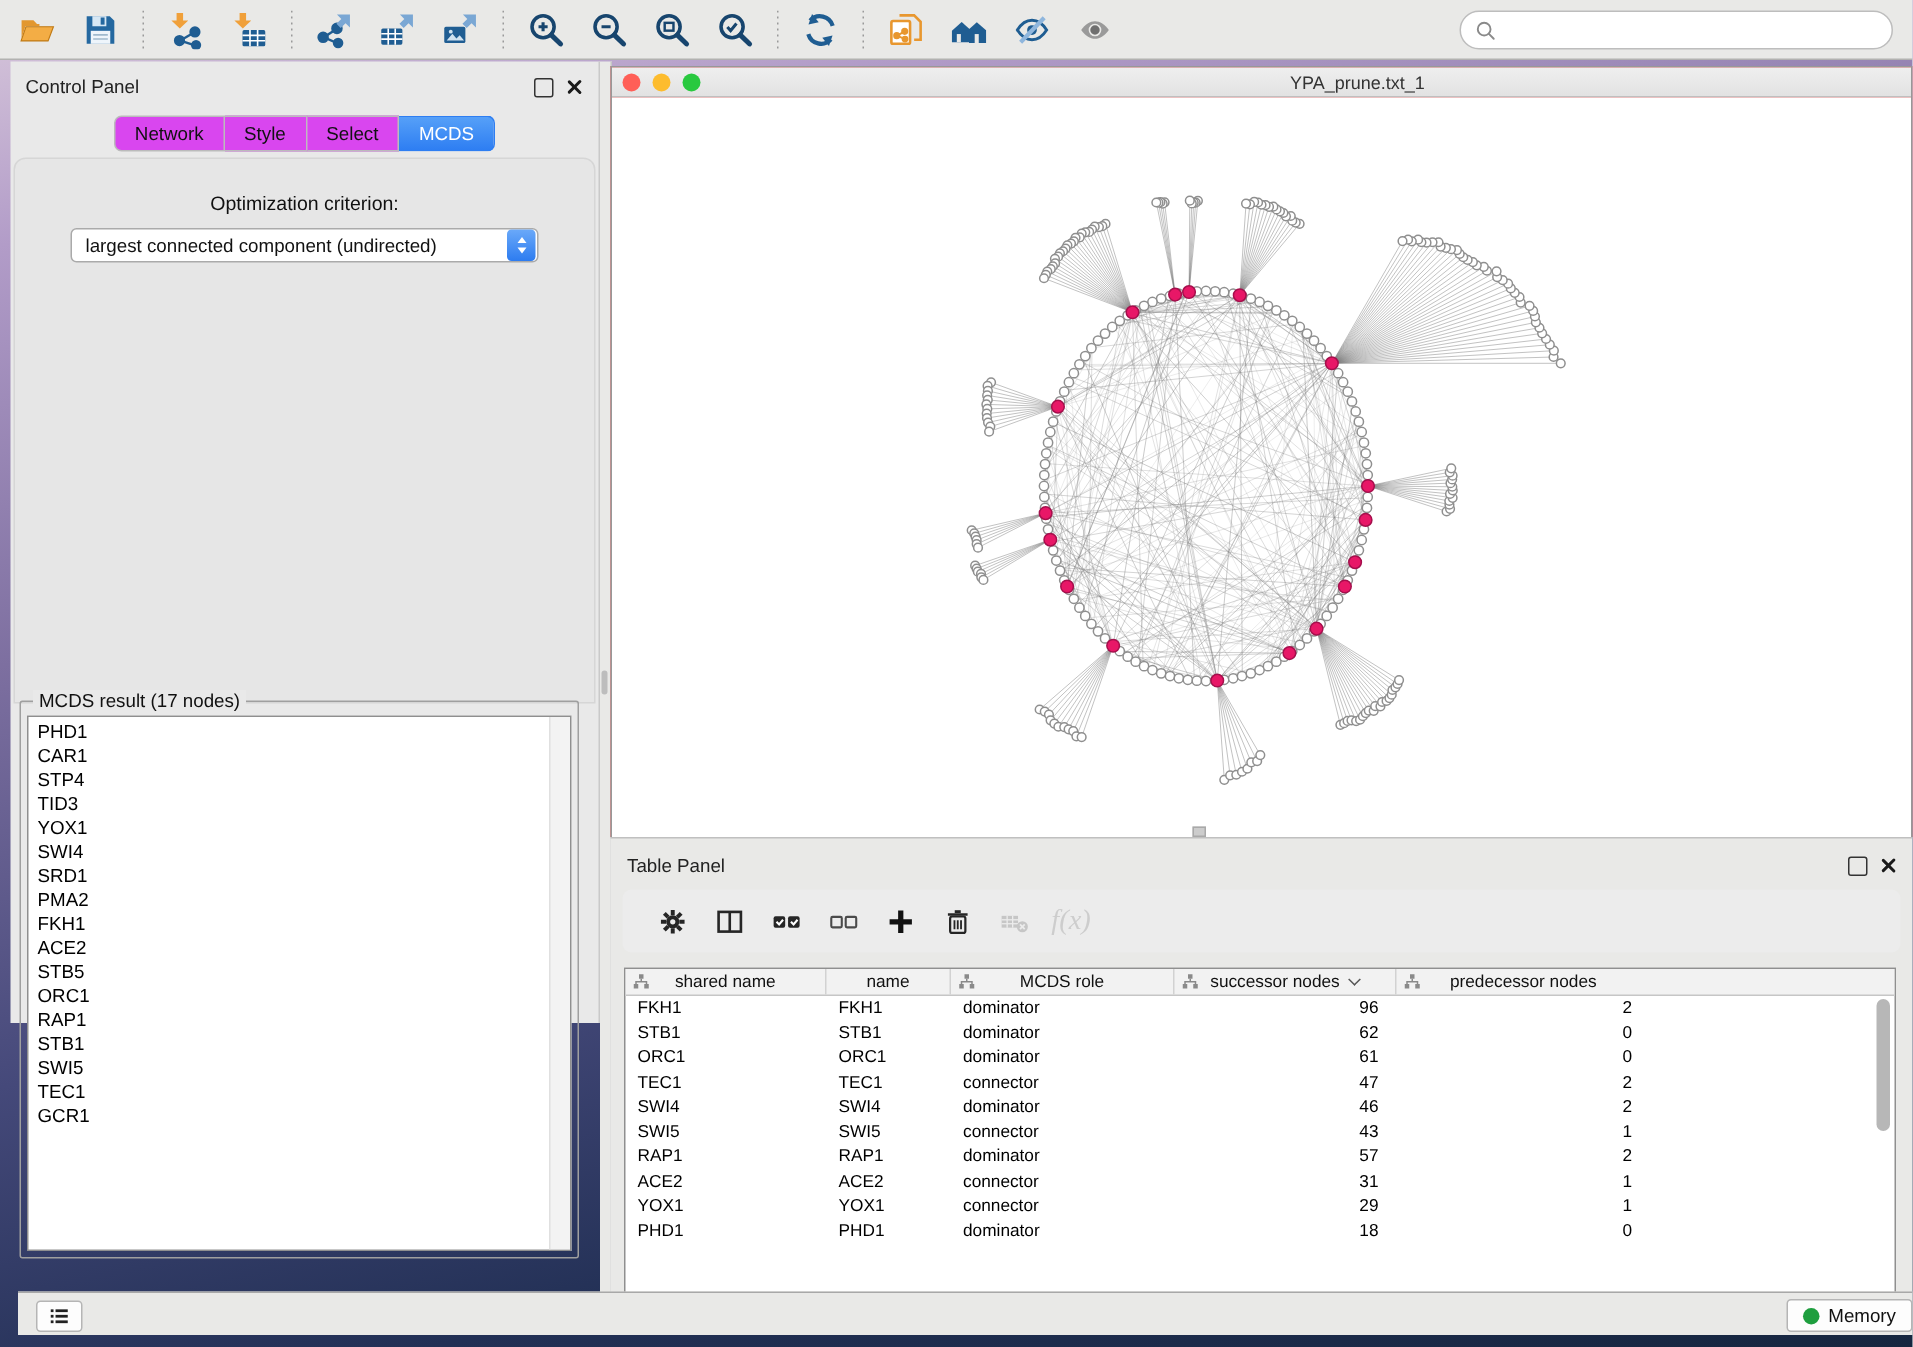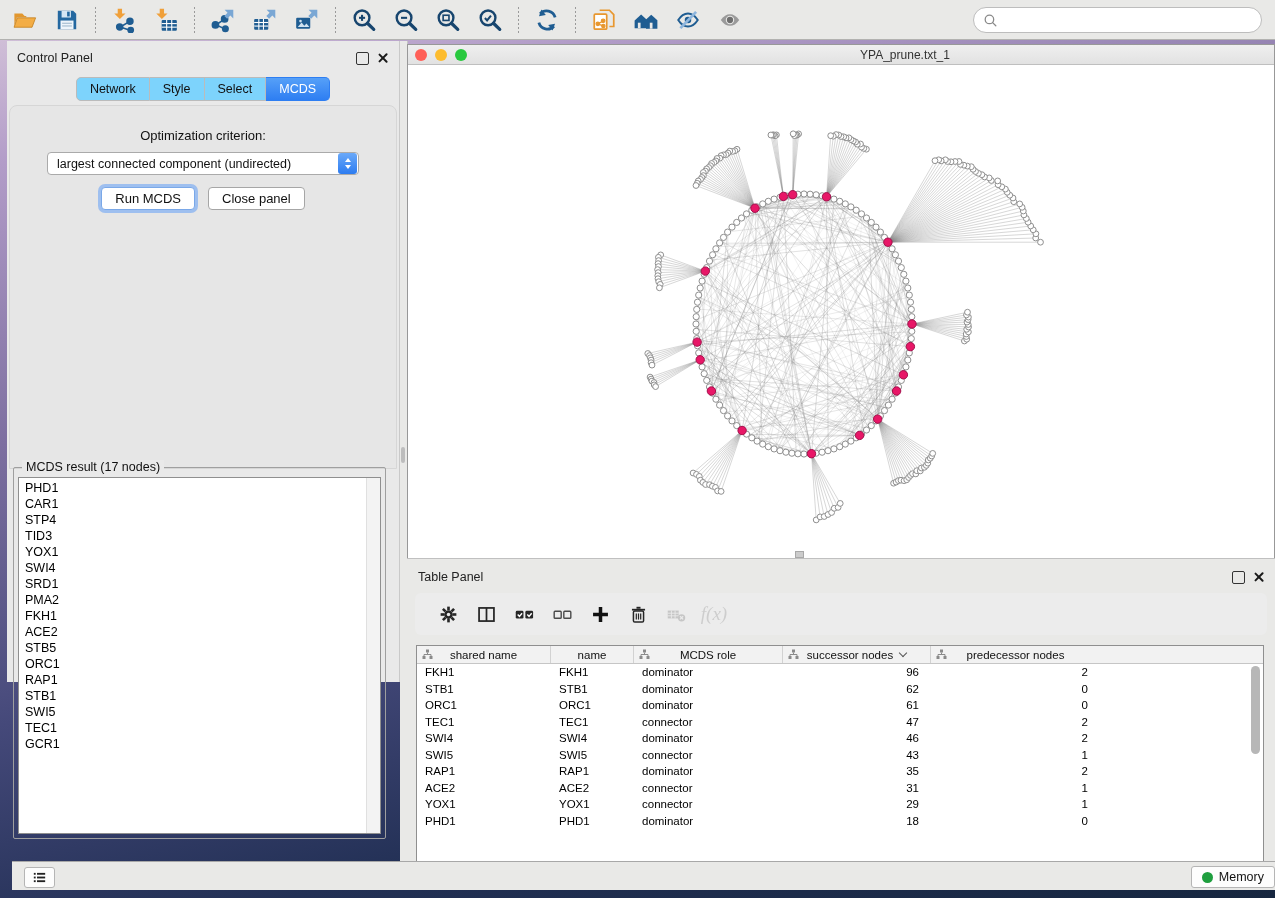--- a/index.html
+++ b/index.html
@@ -18,21 +18,21 @@
   .search-wrap input{border:none;outline:none;flex:1;font-size:12px;background:transparent;height:20px;}
   
   .control-panel{left:7px;top:41px;width:393px;height:641px;background:#e9e9e9;border-right:1px solid #c9c9c9;box-sizing:border-box;}
   .panel-head{height:26px;display:flex;align-items:center;padding:4px 10px 0 10px;font-size:12.5px;color:#222;}
   .panel-head .sp{flex:1;}
   .wbtn{width:13px;height:13px;margin-left:7px;position:relative;cursor:pointer;}
   .wbtn.float{border:1.6px solid #333;box-sizing:border-box;border-radius:2px;}
   .wbtn.close::before,.wbtn.close::after{content:"";position:absolute;left:5.5px;top:0.5px;width:2.4px;height:12px;background:#1a1a1a;border-radius:1px;}
   .wbtn.close::before{transform:rotate(45deg);} .wbtn.close::after{transform:rotate(-45deg);}
   .seg{display:flex;justify-content:center;}
-  .seg-tab{font-size:12.5px;padding:4px 13px;background:#7dd3fc;border:1px solid #bbb;border-left:none;color:#111;cursor:pointer;}
+  .seg-tab{font-size:12.5px;padding:4px 13px;background:#d946ef;border:1px solid #bbb;border-left:none;color:#111;cursor:pointer;}
   .seg-tab:first-child{border-left:1px solid #bbb;border-radius:5px 0 0 5px;}
   .seg-tab:last-child{border-radius:0 5px 5px 0;}
   .seg-tab.active{background:linear-gradient(#56a0f8,#2e7ef2);border-color:#2e7ef2;color:#fff;}
   .cp-tabs{margin-top:6px;}
   .cp-card{margin:4px 2px 0 2px;height:362px;background:#e6e6e6;border:1px solid #d6d6d6;border-radius:8px 8px 0 0;
            display:flex;flex-direction:column;align-items:center;}
   .opt-label{margin-top:22px;font-size:13px;color:#111;}
   .dropdown{margin-top:9px;width:312px;height:23px;background:#fff;border:1px solid #aaa;border-radius:4px;
             display:flex;align-items:center;box-sizing:border-box;cursor:pointer;}
   .dropdown .val{flex:1;font-size:12.5px;padding-left:9px;color:#111;white-space:nowrap;}
@@ -393,24 +393,20 @@
       <div class="seg-tab active">MCDS</div>
     </div>
   <div class="cp-card">
     <div class="opt-label">Optimization criterion:</div>
     <div class="dropdown">
       <span class="val">largest connected component (undirected)</span>
       <span class="dd-step">
           <span class="tri-up"></span>
           <span class="tri-dn"></span>
         </span>
-    </div>
-    <div class="btn-row">
-      <button class="pbtn focus">Run MCDS</button>
-      <button class="pbtn">Close panel</button>
     </div>
   </div>
   <div class="groupbox">
     <span class="legend">MCDS result (17 nodes)</span>
     <div class="resultlist">
       <div class="items">
           <div>PHD1</div>
           <div>CAR1</div>
           <div>STP4</div>
           <div>TID3</div>
@@ -1332,21 +1328,21 @@
           <div class="td">SWI5</div>
           <div class="td">connector</div>
           <div class="td num">43</div>
           <div class="td num">1</div>
           <div class="td"></div>
         </div>
         <div class="trow">
           <div class="td">RAP1</div>
           <div class="td">RAP1</div>
           <div class="td">dominator</div>
-          <div class="td num">35</div>
+          <div class="td num">57</div>
           <div class="td num">2</div>
           <div class="td"></div>
         </div>
         <div class="trow">
           <div class="td">ACE2</div>
           <div class="td">ACE2</div>
           <div class="td">connector</div>
           <div class="td num">31</div>
           <div class="td num">1</div>
           <div class="td"></div>

